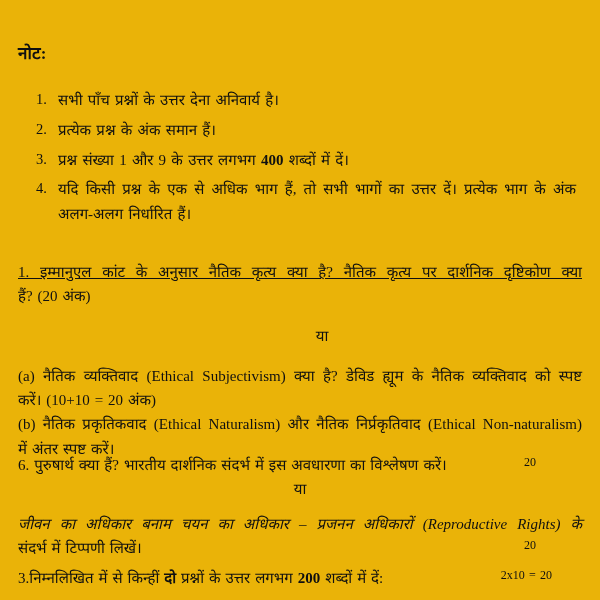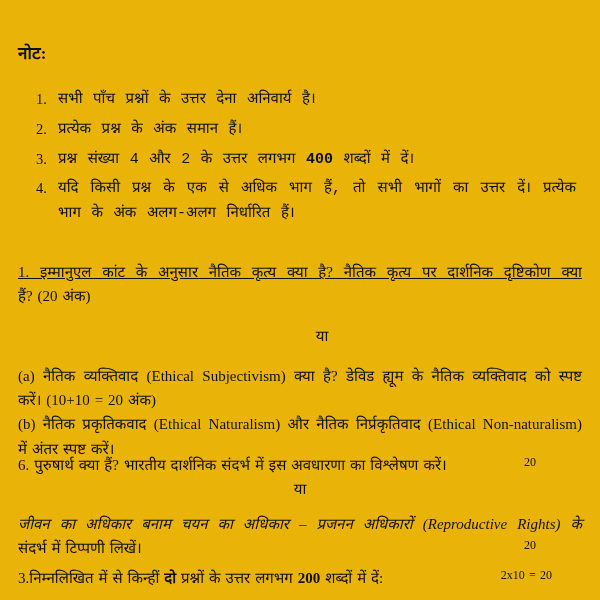--- a/index.html
+++ b/index.html
@@ -46,21 +46,20 @@
     line-height: 1.62;
     text-align: left;
   }
   .inst-text {
     flex: 1 1 auto;
     font-size: 15px;
     line-height: 1.62;
     text-align: justify;
     text-align-last: left;
     word-spacing: 1.5px;
-    font-family: Liberation Mono, monospace;
   }
   .inst-text b { font-weight: bold; }
 
   
   .qblock { position: absolute; left: 18px; width: 564px; }
   .qline {
     font-size: 15px;
     line-height: 1.62;
     word-spacing: 1.2px;
     position: relative;
@@ -111,21 +110,21 @@
       <span class="inst-text">सभी पाँच प्रश्नों के उत्तर देना अनिवार्य है।</span>
     </div>
 
     <div class="inst-row">
       <span class="inst-num">2.</span>
       <span class="inst-text">प्रत्येक प्रश्न के अंक समान हैं।</span>
     </div>
 
     <div class="inst-row">
       <span class="inst-num">3.</span>
-      <span class="inst-text"><span>प्रश्न संख्या 4 और 2 के उत्तर लगभग </span><b>400</b><span> शब्दों में दें।</span></span>
+      <span class="inst-text"><span>प्रश्न संख्या 1 और 9 के उत्तर लगभग </span><b>400</b><span> शब्दों में दें।</span></span>
     </div>
 
     <div class="inst-row">
       <span class="inst-num">4.</span>
       <span class="inst-text">यदि किसी प्रश्न के एक से अधिक भाग हैं, तो सभी भागों का उत्तर दें। प्रत्येक भाग के अंक अलग-अलग निर्धारित हैं।</span>
     </div>
 
   </div>
 
   <div class="qblock" style="top:260px;">

